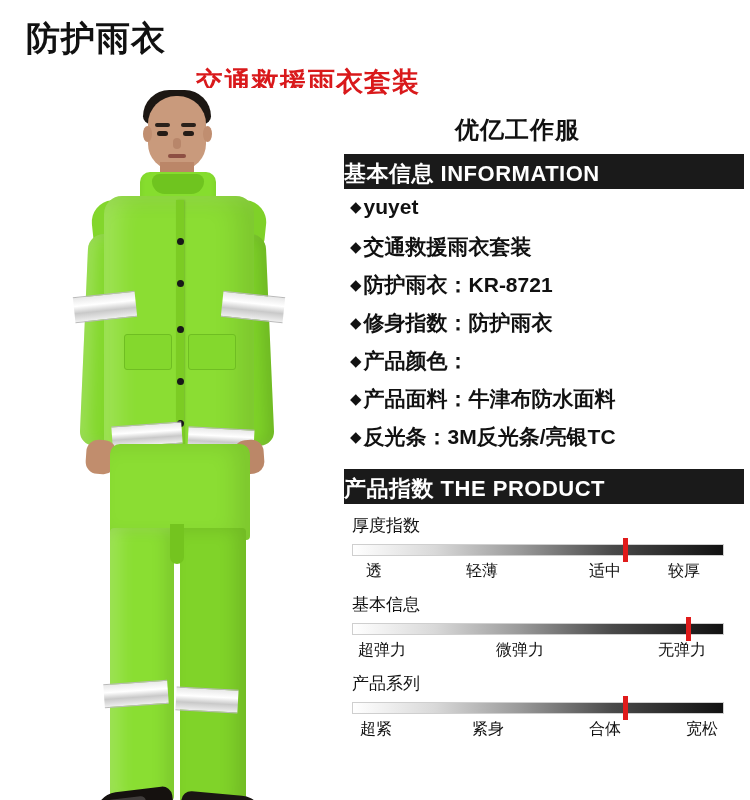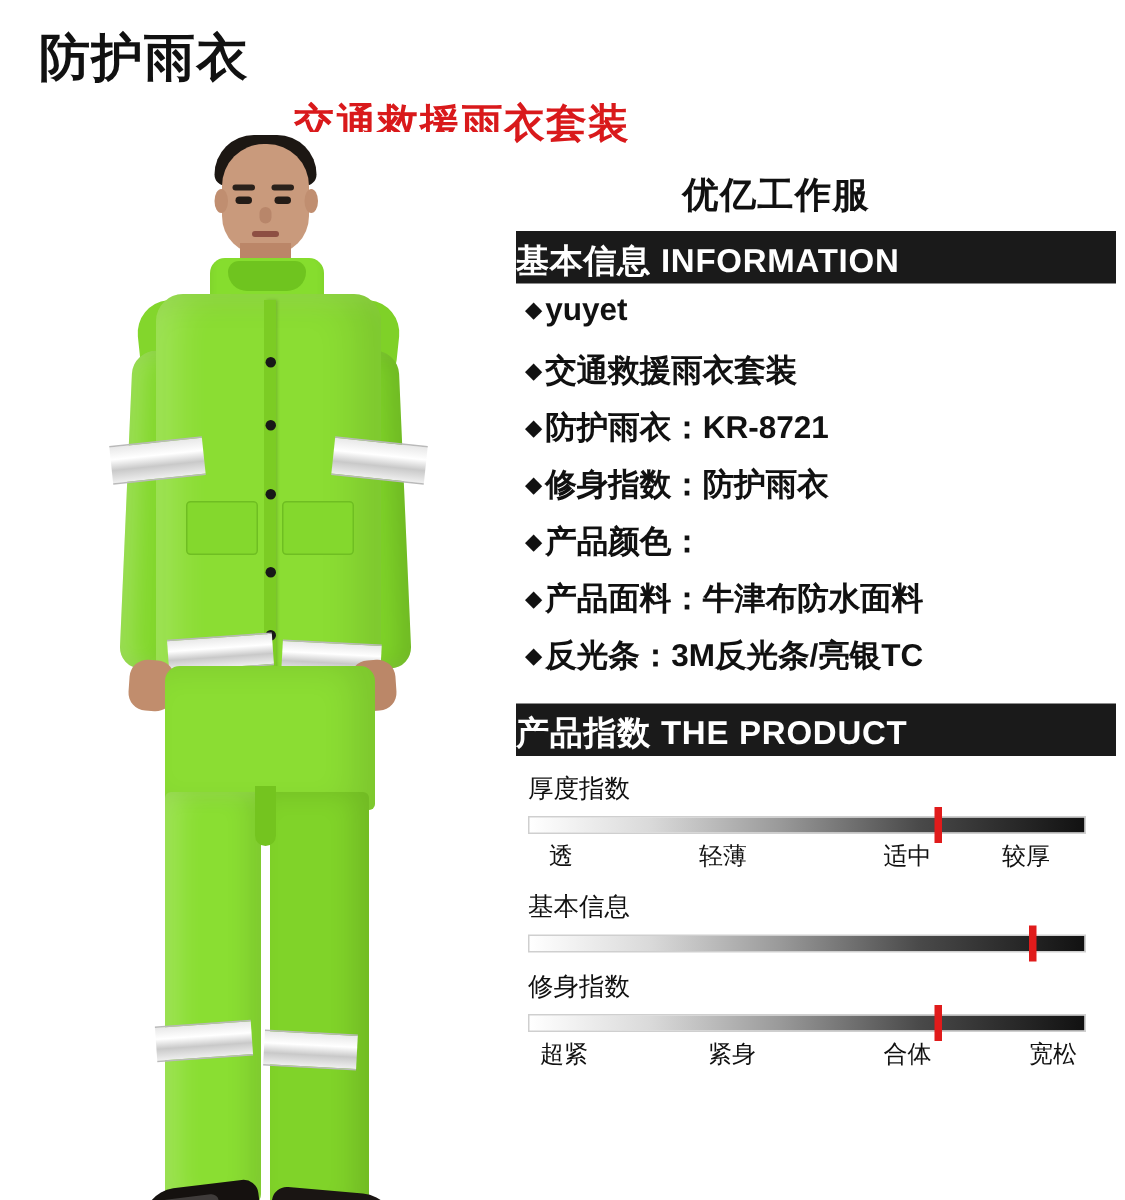--- a/index.html
+++ b/index.html
@@ -571,24 +571,29 @@
         <span class="idx-label" style="left:332px">较厚</span>
       </div>
     </div>
 
     <div class="idx-block">
       <div class="idx-title">基本信息</div>
       <div class="idx-bar-wrap">
         <div class="idx-bar"></div>
         <div class="idx-marker" style="left:334px"></div>
       </div>
+      <div class="idx-labels">
+        <span class="idx-label" style="left:30px">超弹力</span>
+        <span class="idx-label" style="left:168px">微弹力</span>
+        <span class="idx-label" style="left:330px">无弹力</span>
+      </div>
     </div>
 
     <div class="idx-block">
-      <div class="idx-title">修身指数</div>
+      <div class="idx-title">产品系列</div>
       <div class="idx-bar-wrap">
         <div class="idx-bar"></div>
         <div class="idx-marker" style="left:271px"></div>
       </div>
       <div class="idx-labels">
         <span class="idx-label" style="left:24px">超紧</span>
         <span class="idx-label" style="left:136px">紧身</span>
         <span class="idx-label" style="left:253px">合体</span>
         <span class="idx-label" style="left:350px">宽松</span>
       </div>

